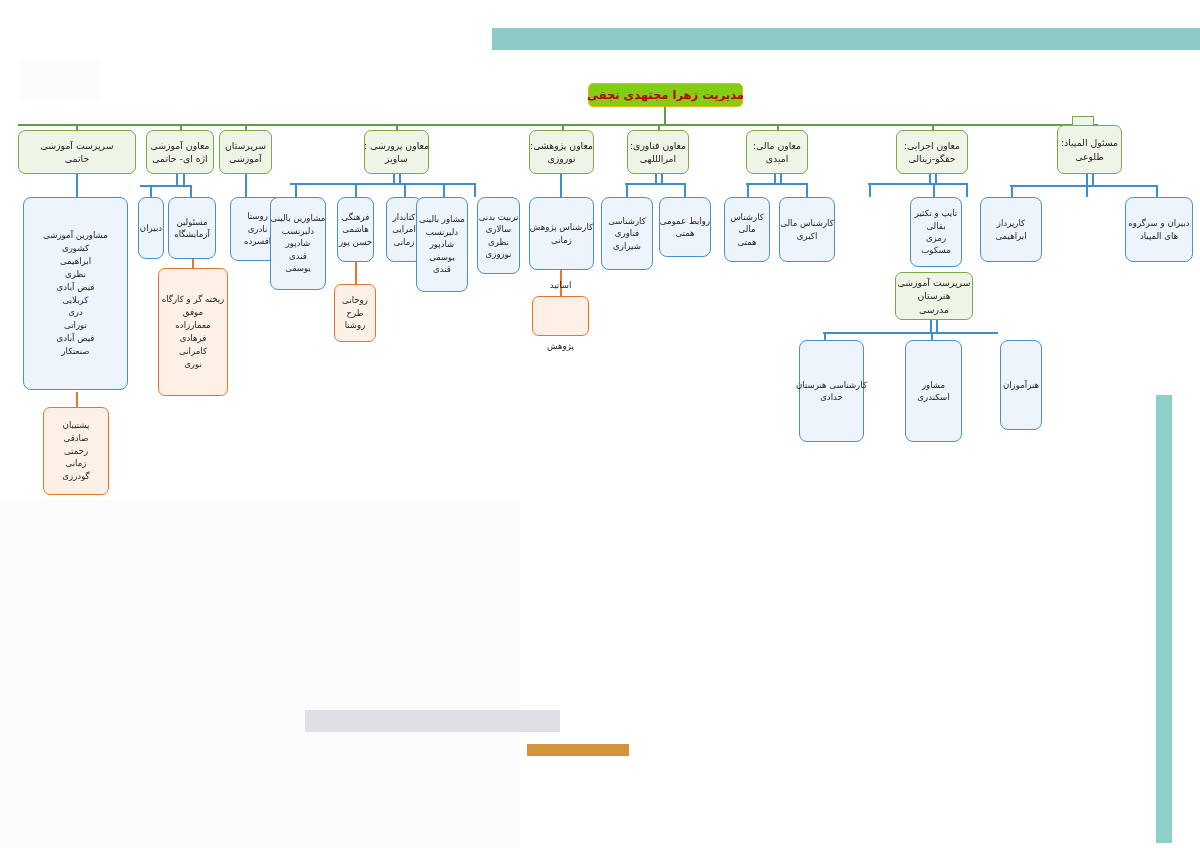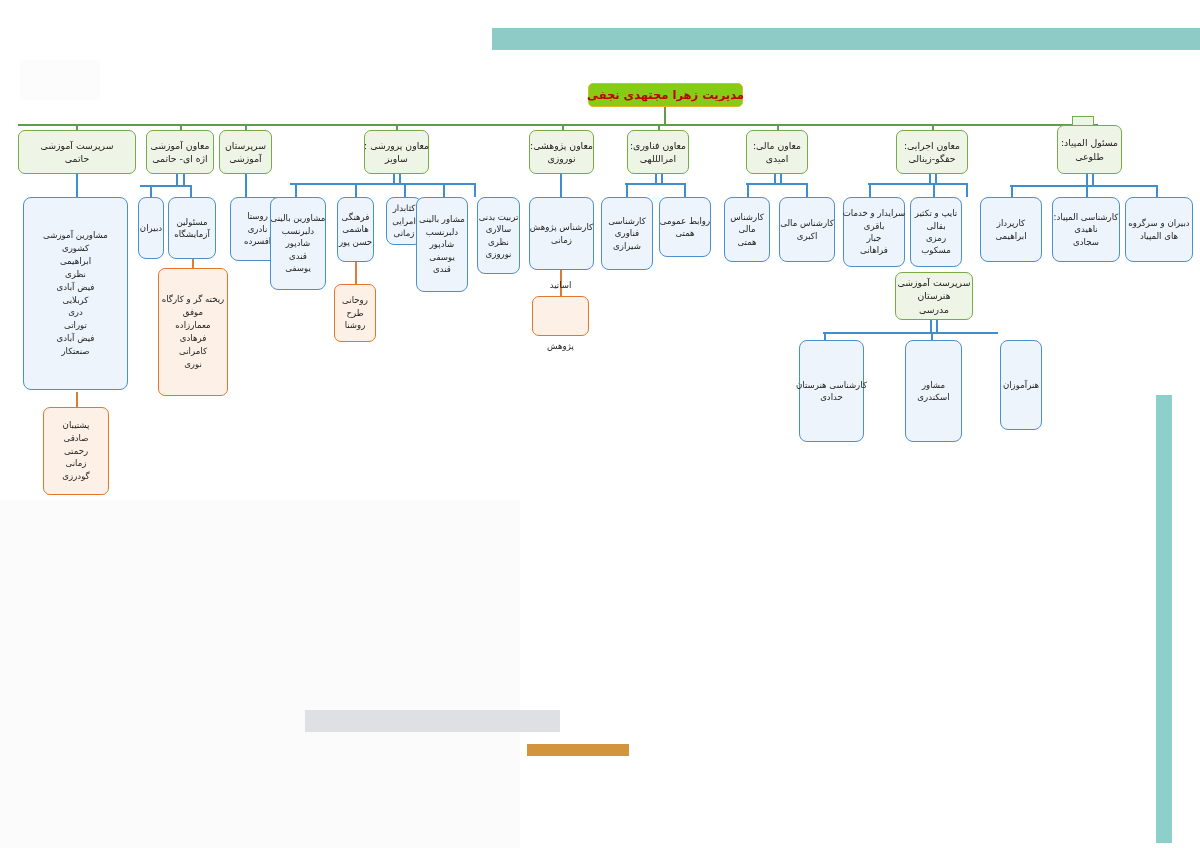--- a/index.html
+++ b/index.html
@@ -227,21 +227,21 @@
     <span class="ln-txt">قندی</span>
     <span class="ln-txt">یوسفی</span>
   </div>
 
   <div class="node n-blue" style="left:337px;top:197px;width:37px;height:65px;">
     <span class="ln-txt">فرهنگی</span>
     <span class="ln-txt">هاشمی</span>
     <span class="ln-txt">حسن پور</span>
   </div>
 
-  <div class="node n-blue" style="left:386px;top:197px;width:36px;height:48px;font-family:Liberation Serif, serif;">
+  <div class="node n-blue" style="left:386px;top:197px;width:36px;height:65px;">
     <span class="ln-txt">کتابدار</span>
     <span class="ln-txt">امرایی</span>
     <span class="ln-txt">زمانی</span>
   </div>
 
   <div class="node n-blue" style="left:416px;top:197px;width:52px;height:95px;">
     <span class="ln-txt">مشاور بالینی</span>
     <span class="ln-txt">دلبرنسب</span>
     <span class="ln-txt">شادپور</span>
     <span class="ln-txt">یوسفی</span>
@@ -275,44 +275,33 @@
     <span class="ln-txt">کارشناس</span>
     <span class="ln-txt">مالی</span>
     <span class="ln-txt">همتی</span>
   </div>
 
   <div class="node n-blue" style="left:779px;top:197px;width:56px;height:65px;">
     <span class="ln-txt">کارشناس مالی</span>
     <span class="ln-txt">اکبری</span>
   </div>
 
-  <div class="node n-blue" style="left:843px;top:197px;width:62px;height:70px;">
-    <span class="ln-txt">سرایدار و خدمات</span>
-    <span class="ln-txt">باقری</span>
-    <span class="ln-txt">جبار</span>
-    <span class="ln-txt">فراهانی</span>
-  </div>
 
   <div class="node n-blue" style="left:910px;top:197px;width:52px;height:70px;">
     <span class="ln-txt">تایپ و تکثیر</span>
     <span class="ln-txt">بقالی</span>
     <span class="ln-txt">رمزی</span>
     <span class="ln-txt">مسکوب</span>
   </div>
 
   <div class="node n-blue" style="left:980px;top:197px;width:62px;height:65px;">
     <span class="ln-txt">کارپرداز</span>
     <span class="ln-txt">ابراهیمی</span>
   </div>
 
-  <div class="node n-blue" style="left:1052px;top:197px;width:68px;height:65px;">
-    <span class="ln-txt">کارشناسی المپیاد:</span>
-    <span class="ln-txt">ناهیدی</span>
-    <span class="ln-txt">سجادی</span>
-  </div>
 
   <div class="node n-blue" style="left:1125px;top:197px;width:68px;height:65px;">
     <span class="ln-txt">دبیران و سرگروه</span>
     <span class="ln-txt">های المپیاد</span>
   </div>
 
   <div class="node n-orange tight" style="left:43px;top:407px;width:66px;height:88px;">
     <span class="ln-txt">پشتیبان</span>
     <span class="ln-txt">صادقی</span>
     <span class="ln-txt">رحمتی</span>

